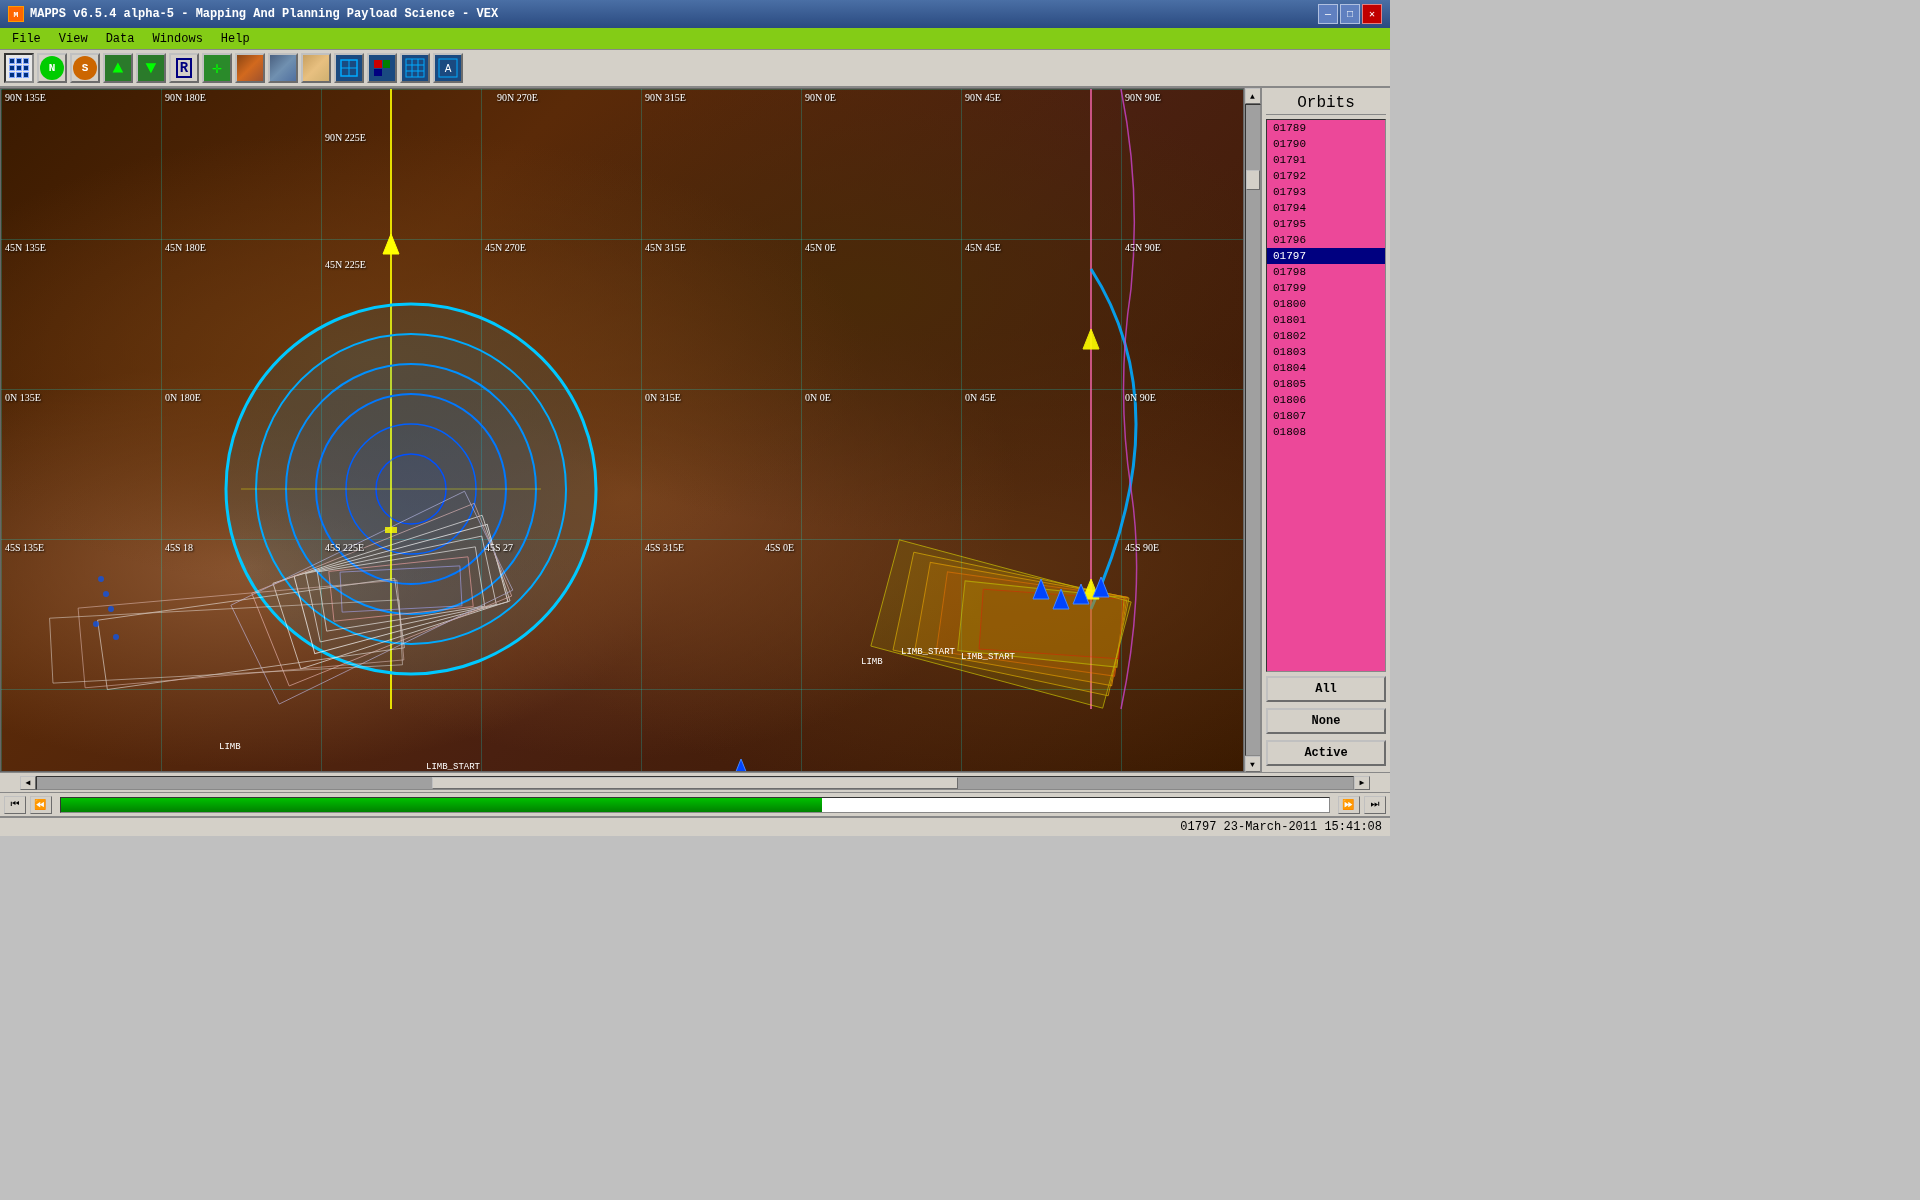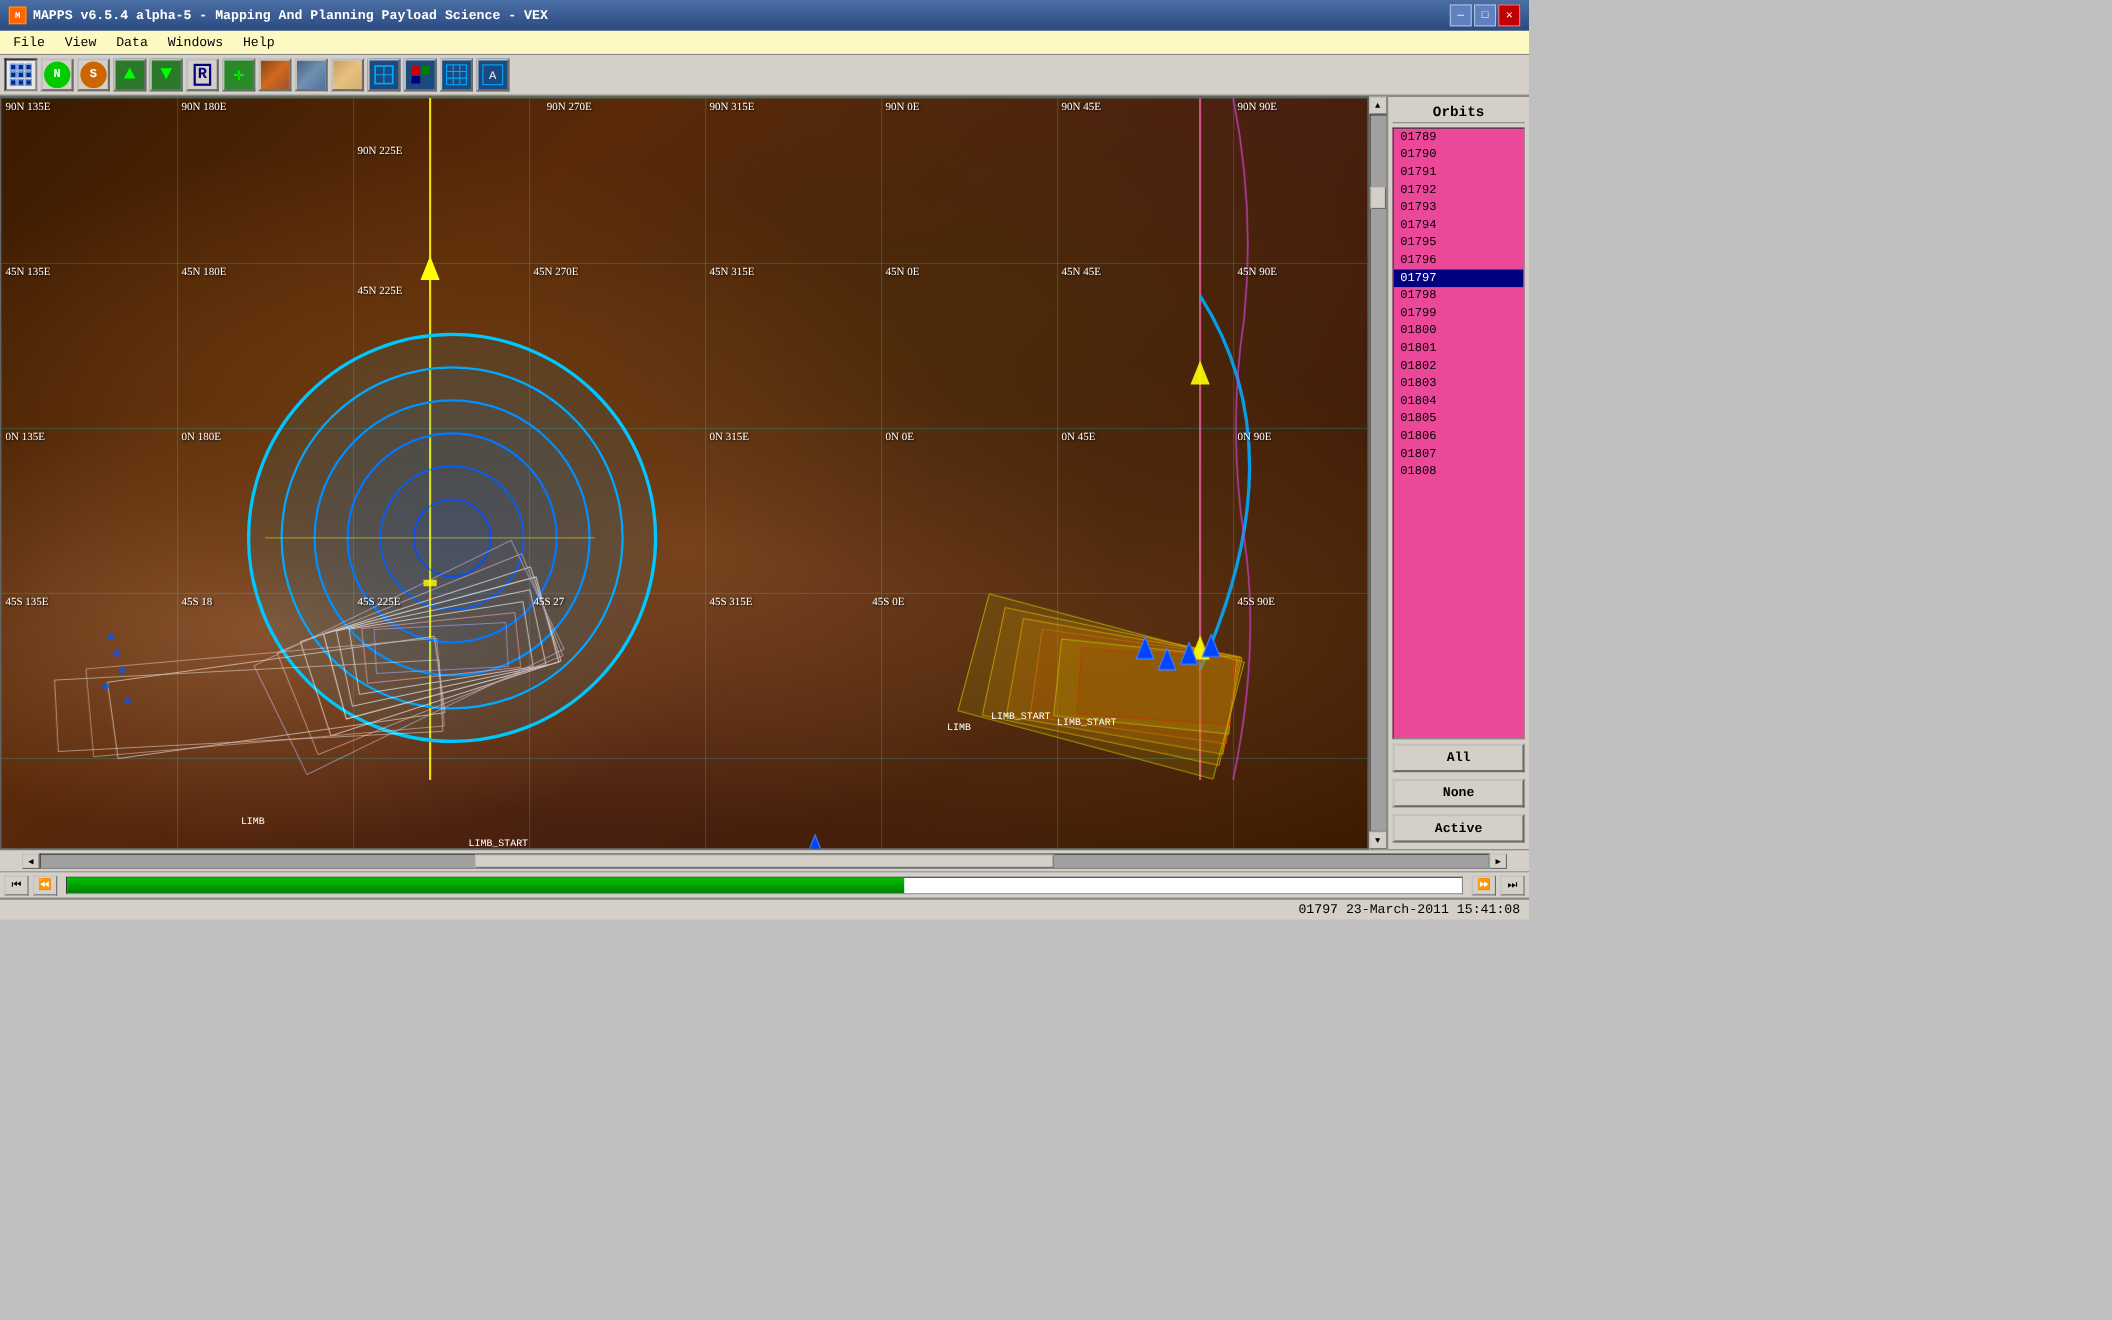--- a/index.html
+++ b/index.html
@@ -45,21 +45,21 @@
       border: 1px solid rgba(255,255,255,0.5);
       background: #6080c0;
       color: white;
       display: flex; align-items: center; justify-content: center;
       font-size: 10px; cursor: pointer;
     }
     .title-btn.close { background: #c00000; }
 
     
     #menu-bar {
-      background: #fef9c3;
+      background: #84cc16;
       padding: 2px 4px;
       display: flex;
       gap: 2px;
       height: 22px;
       align-items: center;
       border-bottom: 1px solid #888;
     }
     .menu-item {
       padding: 2px 8px;
       cursor: pointer;
@@ -131,22 +131,22 @@
       background: #d4d0c8;
       border-left: 2px solid #888;
       display: flex;
       flex-direction: column;
       padding: 4px;
       gap: 2px;
     }
 
     #orbits-label {
       text-align: center;
-      font-size: 13px;
-      font-weight: bold;
+      font-size: 16px;
+      font-weight: normal;
       padding: 2px;
       border-bottom: 1px solid #888;
       margin-bottom: 2px;
     }
 
     #orbit-list-container {
       flex: 1;
       overflow: hidden;
       border: 1px inset #888;
       background: #ec4899;
@@ -548,21 +548,21 @@
         <div class="grid-label" style="top:303px; left:644px;">0N 315E</div>
         <div class="grid-label" style="top:303px; left:804px;">0N 0E</div>
         <div class="grid-label" style="top:303px; left:964px;">0N 45E</div>
         <div class="grid-label" style="top:303px; left:1124px;">0N 90E</div>
 
         <div class="grid-label" style="top:453px; left:4px;">45S 135E</div>
         <div class="grid-label" style="top:453px; left:164px;">45S 18</div>
         <div class="grid-label" style="top:453px; left:324px;">45S 225E</div>
         <div class="grid-label" style="top:453px; left:484px;">45S 27</div>
         <div class="grid-label" style="top:453px; left:644px;">45S 315E</div>
-        <div class="grid-label" style="top:453px; left:792px;">45S 0E</div>
+        <div class="grid-label" style="top:453px; left:764px;">45S 0E</div>
         <div class="grid-label" style="top:453px; left:1124px;">45S 90E</div>
 
       </div>
 
       <div class="vertical-scrollbar">
         <div class="v-scroll-btn">▲</div>
         <div class="v-scroll-track">
           <div class="v-scroll-thumb"></div>
         </div>
         <div class="v-scroll-btn">▼</div>

